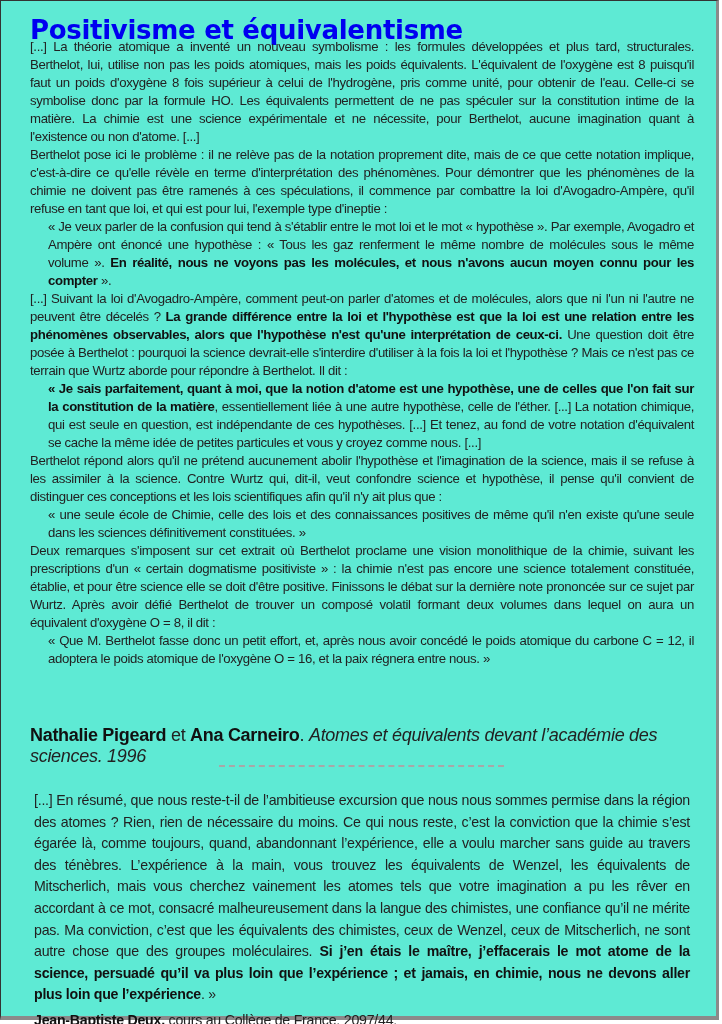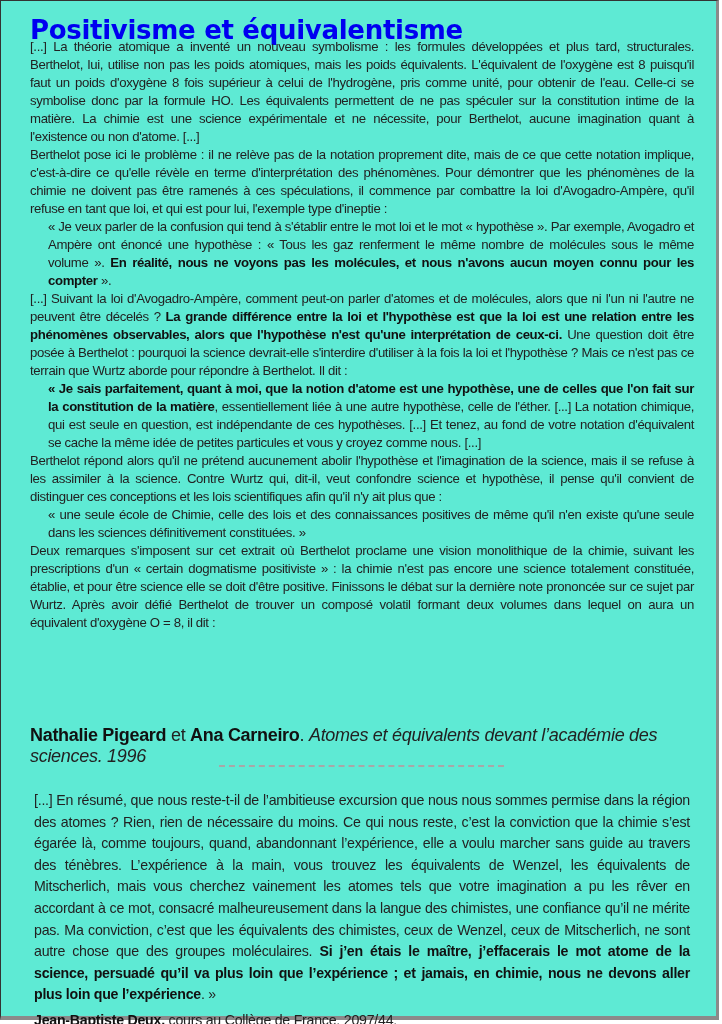--- a/index.html
+++ b/index.html
@@ -65,20 +65,21 @@
 
   <div class="body1">
     <p>[...] La théorie atomique a inventé un nouveau symbolisme : les formules développées et plus tard, structurales. Berthelot, lui, utilise non pas les poids atomiques, mais les poids équivalents. L'équivalent de l'oxygène est 8 puisqu'il faut un poids d'oxygène 8 fois supérieur à celui de l'hydrogène, pris comme unité, pour obtenir de l'eau. Celle-ci se symbolise donc par la formule HO. Les équivalents permettent de ne pas spéculer sur la constitution intime de la matière. La chimie est une science expérimentale et ne nécessite, pour Berthelot, aucune imagination quant à l'existence ou non d'atome. [...]</p>
     <p>Berthelot pose ici le problème : il ne relève pas de la notation proprement dite, mais de ce que cette notation implique, c'est-à-dire ce qu'elle révèle en terme d'interprétation des phénomènes. Pour démontrer que les phénomènes de la chimie ne doivent pas être ramenés à ces spéculations, il commence par combattre la loi d'Avogadro-Ampère, qu'il refuse en tant que loi, et qui est pour lui, l'exemple type d'ineptie :</p>
     <p class="quote"><span>« Je veux parler de la confusion qui tend à s'établir entre le mot loi et le mot « hypothèse ». Par exemple, Avogadro et Ampère ont énoncé une hypothèse : « Tous les gaz renferment le même nombre de molécules sous le même volume ». </span><b>En réalité, nous ne voyons pas les molécules, et nous n'avons aucun moyen connu pour les compter</b><span> ».</span></p>
     <p><span>[...] Suivant la loi d'Avogadro-Ampère, comment peut-on parler d'atomes et de molécules, alors que ni l'un ni l'autre ne peuvent être décelés ? </span><b>La grande différence entre la loi et l'hypothèse est que la loi est une relation entre les phénomènes observables, alors que l'hypothèse n'est qu'une interprétation de ceux-ci.</b><span> Une question doit être posée à Berthelot : pourquoi la science devrait-elle s'interdire d'utiliser à la fois la loi et l'hypothèse ? Mais ce n'est pas ce terrain que Wurtz aborde pour répondre à Berthelot. Il dit :</span></p>
     <p class="quote"><b>« Je sais parfaitement, quant à moi, que la notion d'atome est une hypothèse, une de celles que l'on fait sur la constitution de la matière</b><span>, essentiellement liée à une autre hypothèse, celle de l'éther. [...] La notation chimique, qui est seule en question, est indépendante de ces hypothèses. [...] Et tenez, au fond de votre notation d'équivalent se cache la même idée de petites particules et vous y croyez comme nous. [...]</span></p>
     <p>Berthelot répond alors qu'il ne prétend aucunement abolir l'hypothèse et l'imagination de la science, mais il se refuse à les assimiler à la science. Contre Wurtz qui, dit-il, veut confondre science et hypothèse, il pense qu'il convient de distinguer ces conceptions et les lois scientifiques afin qu'il n'y ait plus que :</p>
     <p class="quote">« une seule école de Chimie, celle des lois et des connaissances positives de même qu'il n'en existe qu'une seule dans les sciences définitivement constituées. »</p>
     <p>Deux remarques s'imposent sur cet extrait où Berthelot proclame une vision monolithique de la chimie, suivant les prescriptions d'un « certain dogmatisme positiviste » : la chimie n'est pas encore une science totalement constituée, établie, et pour être science elle se doit d'être positive. Finissons le débat sur la dernière note prononcée sur ce sujet par Wurtz. Après avoir défié Berthelot de trouver un composé volatil formant deux volumes dans lequel on aura un équivalent d'oxygène O = 8, il dit :</p>
+    <p class="quote">« Que M. Berthelot fasse donc un petit effort, et, après nous avoir concédé le poids atomique du carbone C = 12, il adoptera le poids atomique de l'oxygène O = 16, et la paix régnera entre nous. »</p>
   </div>
 
   <div class="cite"><b>Nathalie Pigeard</b><span> et </span><b>Ana Carneiro</b><span>. </span><i>Atomes et équivalents devant l’académie des sciences. 1996</i></div>
 
   <div class="sep"></div>
 
   <div class="body2">
     <p><span>[...] En résumé, que nous reste-t-il de l’ambitieuse excursion que nous nous sommes permise dans la région des atomes ? Rien, rien de nécessaire du moins. Ce qui nous reste, c’est la conviction que la chimie s’est égarée là, comme toujours, quand, abandonnant l’expérience, elle a voulu marcher sans guide au travers des ténèbres. L’expérience à la main, vous trouvez les équivalents de Wenzel, les équivalents de Mitscherlich, mais vous cherchez vainement les atomes tels que votre imagination a pu les rêver en accordant à ce mot, consacré malheureusement dans la langue des chimistes, une confiance qu’il ne mérite pas. Ma conviction, c’est que les équivalents des chimistes, ceux de Wenzel, ceux de Mitscherlich, ne sont autre chose que des groupes moléculaires. </span><b>Si j’en étais le maître, j’effacerais le mot atome de la science, persuadé qu’il va plus loin que l’expérience ; et jamais, en chimie, nous ne devons aller plus loin que l’expérience</b><span>. »</span></p>
     <p><b>Jean-Baptiste Deux,</b><span> cours au Collège de France, 2097/44.</span></p>
   </div>

